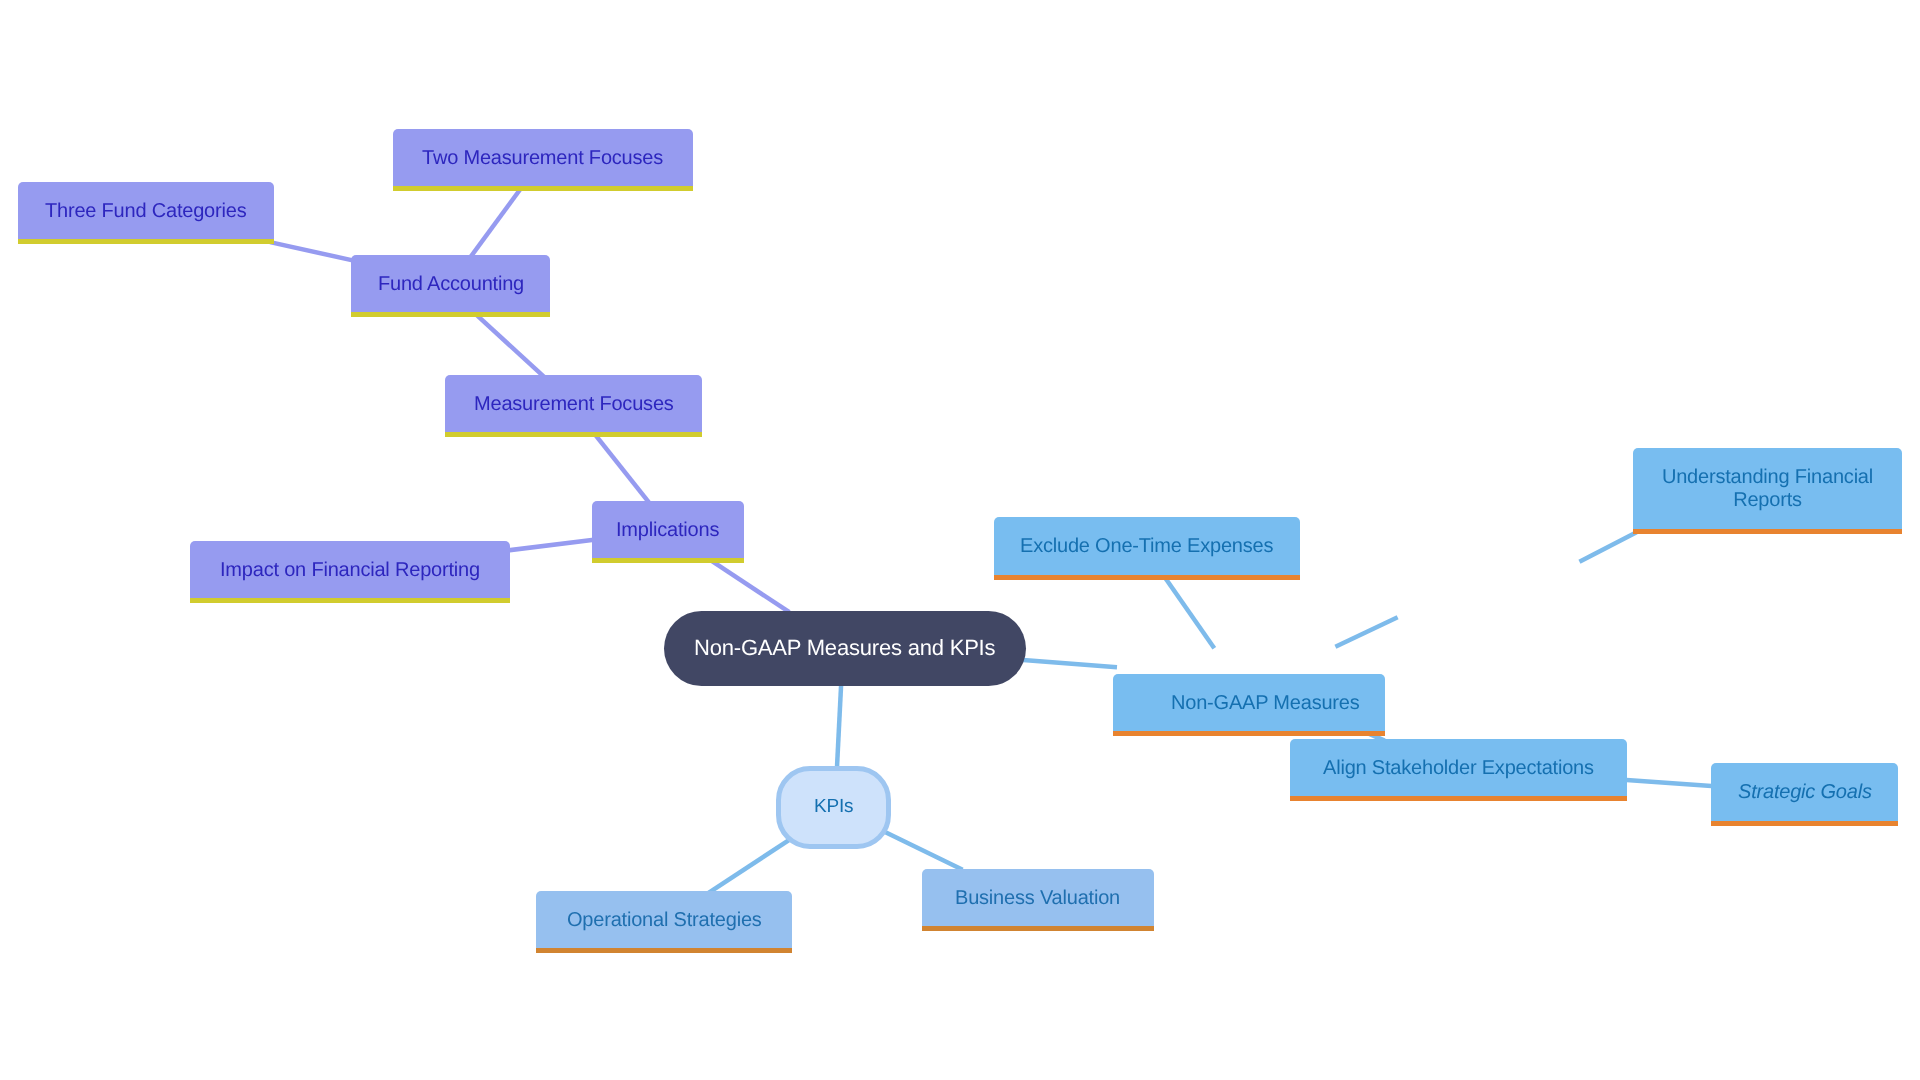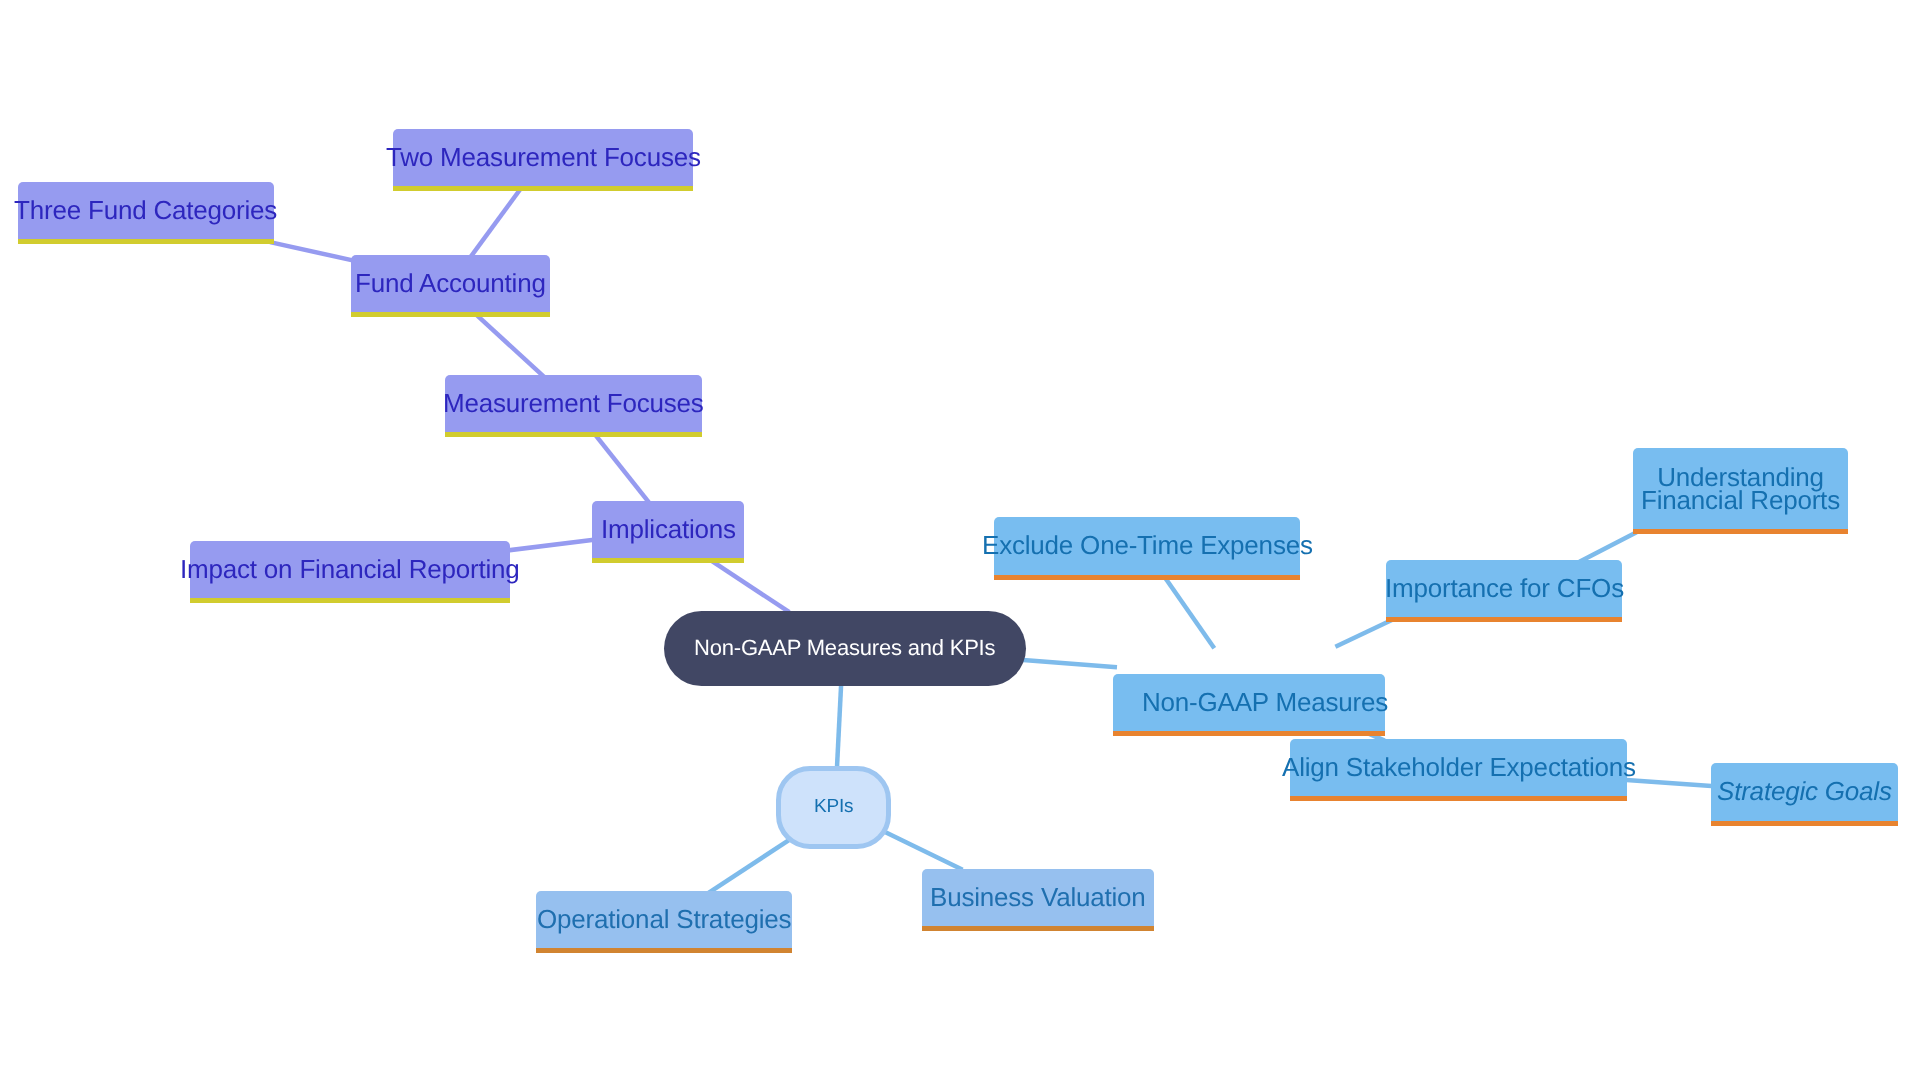--- a/index.html
+++ b/index.html
@@ -6,21 +6,21 @@
 html,body{margin:0;padding:0;}
 body{width:1920px;height:1080px;overflow:hidden;background:#FFFFFF;
      font-family:"Liberation Sans",sans-serif;
      -webkit-font-smoothing:antialiased;-moz-osx-font-smoothing:grayscale;text-rendering:geometricPrecision;}
 #canvas{position:relative;width:1920px;height:1080px;background:#FFFFFF;}
 #edge-layer{position:absolute;left:0;top:0;width:1920px;height:1080px;}
 .edge{stroke-width:4.5;stroke-linecap:butt;fill:none;}
 .edge-purple{stroke:#969BF0;}
 .edge-blue{stroke:#7EBBEB;}
 .node{position:absolute;box-sizing:content-box;display:flex;align-items:center;justify-content:center;
-  text-align:center;border-radius:5px 5px 0 0;font-size:26px;line-height:1.2;white-space:nowrap;
+  text-align:center;border-radius:5px 5px 0 0;font-size:20px;line-height:1.2;white-space:nowrap;
   letter-spacing:-0.2px;}
 .node.wrap{white-space:normal;line-height:23px;}
 .label{display:block;will-change:transform;transform:translateZ(0);}
 .n-purple{background:#969BF0;color:#2D26BE;border-bottom:5px solid #D1CC2E;}
 .n-blue{background:#78BDF0;color:#1570B0;border-bottom:5px solid #E8832F;}
 .n-blue2{background:#96C0EF;color:#1F6FAF;border-bottom:5px solid #D18431;}
 #root-node{position:absolute;box-sizing:border-box;display:flex;align-items:center;justify-content:center;
   background:#414764;color:#FFFFFF;border-radius:40px;font-size:22px;line-height:1.2;white-space:nowrap;
   letter-spacing:-0.2px;}
 #kpis-node{position:absolute;box-sizing:border-box;display:flex;align-items:center;justify-content:center;
@@ -62,25 +62,22 @@
     </div>
   <div class="node n-purple" style="left: 592px; top: 501px; width: 152px; height: 57px;">
       <span class="label">Implications</span>
     </div>
   <div class="node n-purple" style="left: 190px; top: 541px; width: 320px; height: 57px;">
       <span class="label">Impact on Financial Reporting</span>
     </div>
   <div class="node n-blue" style="left: 994px; top: 517px; width: 306px; height: 58px;">
       <span class="label">Exclude One-Time Expenses</span>
     </div>
-  <div class="node n-blue wrap" style="left: 1633px; top: 448px; width: 215px; height: 81px;">
+  <div class="node n-blue wrap" style="left: 1633px; top: 448px; width: 269px; height: 81px;">
       <span class="label">Understanding Financial Reports</span>
-    </div>
-  <div class="node n-blue" style="left: 1386px; top: 560px; width: 236px; height: 57px;">
-      <span class="label">Importance for CFOs</span>
     </div>
   <div class="node n-blue" style="left: 1113px; top: 674px; width: 240px; height: 57px; padding-left: 32px;">
       <span class="label">Non-GAAP Measures</span>
     </div>
   <div class="node n-blue" style="left: 1290px; top: 739px; width: 337px; height: 57px;">
       <span class="label">Align Stakeholder Expectations</span>
     </div>
   <div class="node n-blue" style="left: 1711px; top: 763px; width: 187px; height: 58px; font-style: italic;">
       <span class="label">Strategic Goals</span>
     </div>

